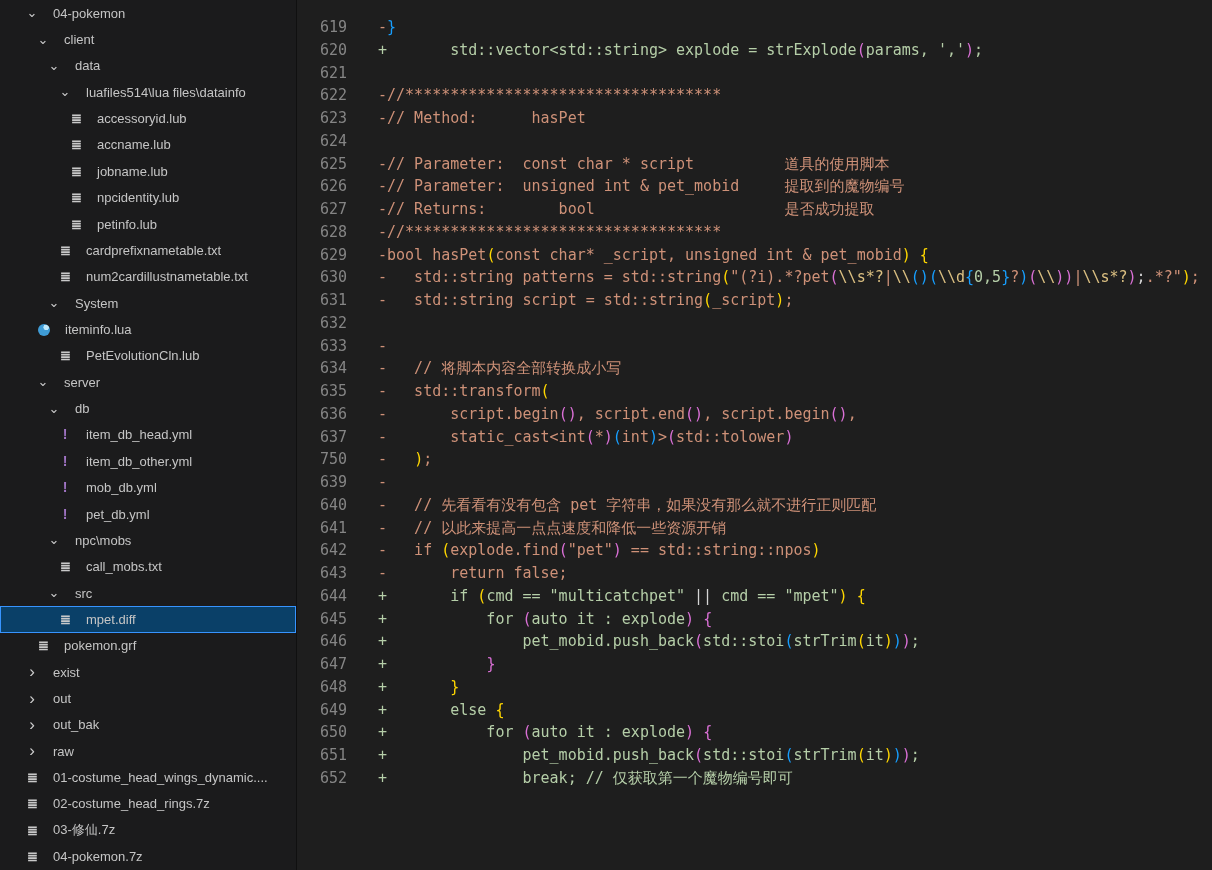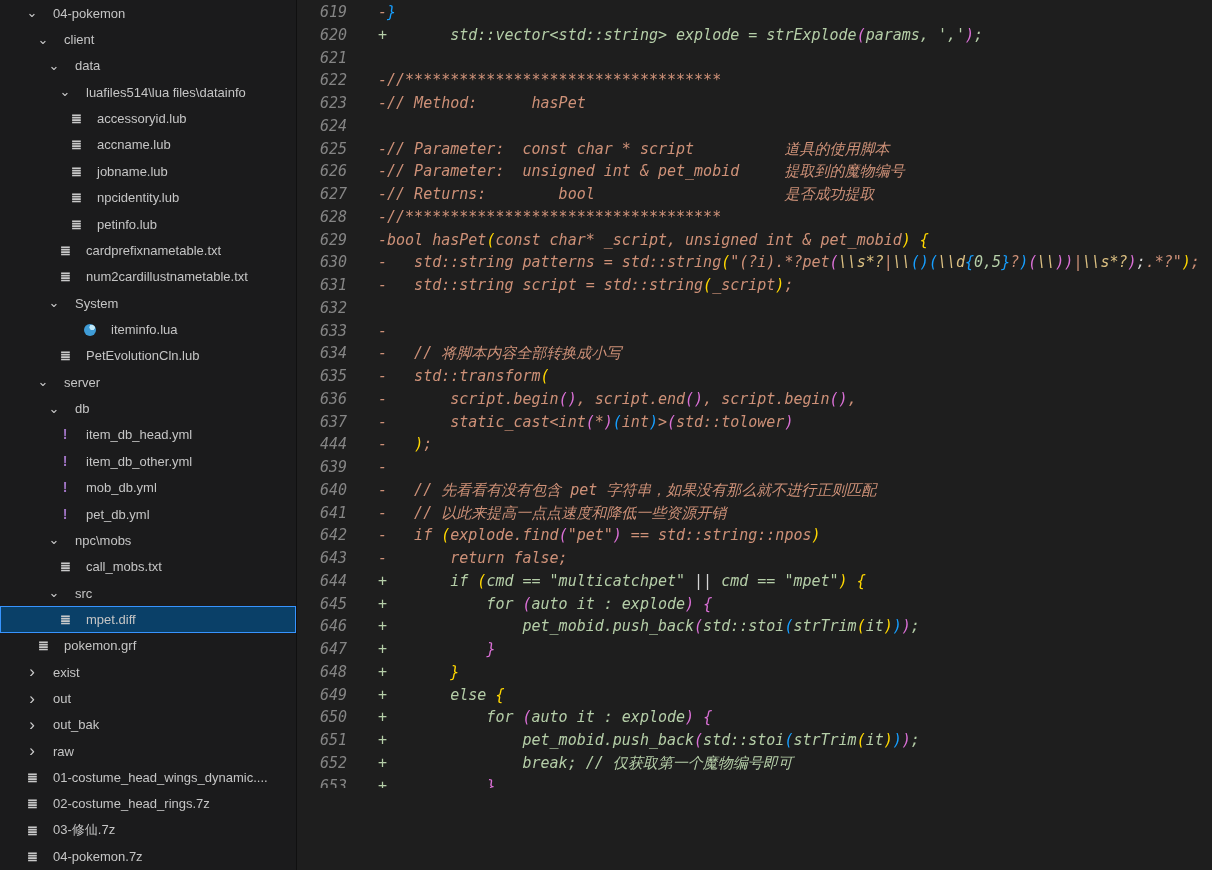--- a/index.html
+++ b/index.html
@@ -38,22 +38,21 @@
   .fico.lua span {
     display:inline-block; width:12px; height:12px; border-radius:50%;
     background:radial-gradient(circle at 68% 28%, #bfe9fb 0 2.5px, var(--lua-icon,#3f9cd6) 3px);
     vertical-align:middle;
   }
   .tree-label { margin-left:12px; }
 
   
   .editor {
     flex:1; height:788px; overflow:hidden; background:var(--editor-bg,#1e1e1e);
-    padding-top:1px;
-    font-style:italic;
+    padding-top:16px;
   }
   .code-line { display:flex; height:22.75px; line-height:22.75px; white-space:pre; }
   .ln {
     width:50px; min-width:50px; text-align:right;
     color:var(--gutter-fg,#858585);
     font-family:"DejaVu Sans Mono", monospace; font-size:15px;
   }
   .ctext {
     margin-left:31px;
     font-family:"DejaVu Sans Mono", monospace; font-size:15px;
@@ -115,21 +114,21 @@
         <span class="tree-label">cardprefixnametable.txt</span>
       </div>
       <div class="tree-row" style="padding-left: 55px;">
         <span class="fico doc">≣</span>
         <span class="tree-label">num2cardillustnametable.txt</span>
       </div>
       <div class="tree-row" style="padding-left: 44px;">
         <span class="twist">⌄</span>
         <span class="tree-label">System</span>
       </div>
-      <div class="tree-row" style="padding-left: 80px;">
+      <div class="tree-row" style="padding-left: 34px;">
         <span class="fico lua"><span></span></span>
         <span class="tree-label">iteminfo.lua</span>
       </div>
       <div class="tree-row" style="padding-left: 55px;">
         <span class="fico doc">≣</span>
         <span class="tree-label">PetEvolutionCln.lub</span>
       </div>
       <div class="tree-row" style="padding-left: 33px;">
         <span class="twist">⌄</span>
         <span class="tree-label">server</span>
@@ -220,21 +219,21 @@
       <div class="code-line"><span class="ln">628</span><span class="ctext"><span class="c-del">-</span><span class="c-del">//***********************************</span></span></div>
       <div class="code-line"><span class="ln">629</span><span class="ctext"><span class="c-del">-</span><span class="c-del">bool hasPet</span><span class="c-b1">(</span><span class="c-del">const char* _script, unsigned int &amp; pet_mobid</span><span class="c-b1">)</span><span class="c-del"> </span><span class="c-b1">{</span></span></div>
       <div class="code-line"><span class="ln">630</span><span class="ctext"><span class="c-del">-</span><span class="c-del">   std::string patterns = std::string</span><span class="c-b1">(</span><span class="c-str">"(?i).*?pet</span><span class="c-b2">(</span><span class="c-esc">\\s*?</span><span class="c-str">|</span><span class="c-esc">\\</span><span class="c-b3">(</span><span class="c-b3">)</span><span class="c-b3">(</span><span class="c-esc">\\d</span><span class="c-b3">{</span><span class="c-num">0,5</span><span class="c-b3">}</span><span class="c-str">?</span><span class="c-b3">)</span><span class="c-b2">(</span><span class="c-esc">\\</span><span class="c-b2">)</span><span class="c-b2">)</span><span class="c-str">|</span><span class="c-esc">\\s*?</span><span class="c-b2">)</span><span class="c-wht">;</span><span class="c-str">.*?"</span><span class="c-b1">)</span><span class="c-del">;</span></span></div>
       <div class="code-line"><span class="ln">631</span><span class="ctext"><span class="c-del">-</span><span class="c-del">   std::string script = std::string</span><span class="c-b1">(</span><span class="c-del">_script</span><span class="c-b1">)</span><span class="c-del">;</span></span></div>
       <div class="code-line"><span class="ln">632</span></div>
       <div class="code-line"><span class="ln">633</span><span class="ctext"><span class="c-del">-</span></span></div>
       <div class="code-line"><span class="ln">634</span><span class="ctext"><span class="c-del">-</span><span class="c-del">   // 将脚本内容全部转换成小写</span></span></div>
       <div class="code-line"><span class="ln">635</span><span class="ctext"><span class="c-del">-</span><span class="c-del">   std::transform</span><span class="c-b1">(</span></span></div>
       <div class="code-line"><span class="ln">636</span><span class="ctext"><span class="c-del">-</span><span class="c-del">       script.begin</span><span class="c-b2">(</span><span class="c-b2">)</span><span class="c-del">, script.end</span><span class="c-b2">(</span><span class="c-b2">)</span><span class="c-del">, script.begin</span><span class="c-b2">(</span><span class="c-b2">)</span><span class="c-del">,</span></span></div>
       <div class="code-line"><span class="ln">637</span><span class="ctext"><span class="c-del">-</span><span class="c-del">       static_cast&lt;int</span><span class="c-b2">(</span><span class="c-del">*</span><span class="c-b2">)</span><span class="c-b3">(</span><span class="c-del">int</span><span class="c-b3">)</span><span class="c-del">&gt;</span><span class="c-b2">(</span><span class="c-del">std::tolower</span><span class="c-b2">)</span></span></div>
-      <div class="code-line"><span class="ln">444</span><span class="ctext"><span class="c-del">-</span><span class="c-del">   </span><span class="c-b1">)</span><span class="c-del">;</span></span></div>
+      <div class="code-line"><span class="ln">750</span><span class="ctext"><span class="c-del">-</span><span class="c-del">   </span><span class="c-b1">)</span><span class="c-del">;</span></span></div>
       <div class="code-line"><span class="ln">639</span><span class="ctext"><span class="c-del">-</span></span></div>
       <div class="code-line"><span class="ln">640</span><span class="ctext"><span class="c-del">-</span><span class="c-del">   // 先看看有没有包含 pet 字符串，如果没有那么就不进行正则匹配</span></span></div>
       <div class="code-line"><span class="ln">641</span><span class="ctext"><span class="c-del">-</span><span class="c-del">   // 以此来提高一点点速度和降低一些资源开销</span></span></div>
       <div class="code-line"><span class="ln">642</span><span class="ctext"><span class="c-del">-</span><span class="c-del">   if </span><span class="c-b1">(</span><span class="c-del">explode.find</span><span class="c-b2">(</span><span class="c-str">"pet"</span><span class="c-b2">)</span><span class="c-del"> == std::string::npos</span><span class="c-b1">)</span></span></div>
       <div class="code-line"><span class="ln">643</span><span class="ctext"><span class="c-del">-</span><span class="c-del">       return false;</span></span></div>
       <div class="code-line"><span class="ln">644</span><span class="ctext"><span class="c-add">+</span><span class="c-add">       if </span><span class="c-b1">(</span><span class="c-add">cmd == "multicatchpet" </span><span class="c-wht">||</span><span class="c-add"> cmd == "mpet"</span><span class="c-b1">)</span><span class="c-add"> </span><span class="c-b1">{</span></span></div>
       <div class="code-line"><span class="ln">645</span><span class="ctext"><span class="c-add">+</span><span class="c-add">           for </span><span class="c-b2">(</span><span class="c-add">auto it : explode</span><span class="c-b2">)</span><span class="c-add"> </span><span class="c-b2">{</span></span></div>
       <div class="code-line"><span class="ln">646</span><span class="ctext"><span class="c-add">+</span><span class="c-add">               pet_mobid.push_back</span><span class="c-b2">(</span><span class="c-add">std::stoi</span><span class="c-b3">(</span><span class="c-add">strTrim</span><span class="c-b1">(</span><span class="c-add">it</span><span class="c-b1">)</span><span class="c-b3">)</span><span class="c-b2">)</span><span class="c-add">;</span></span></div>
       <div class="code-line"><span class="ln">647</span><span class="ctext"><span class="c-add">+</span><span class="c-add">           </span><span class="c-b2">}</span></span></div>
       <div class="code-line"><span class="ln">648</span><span class="ctext"><span class="c-add">+</span><span class="c-add">       </span><span class="c-b1">}</span></span></div>

